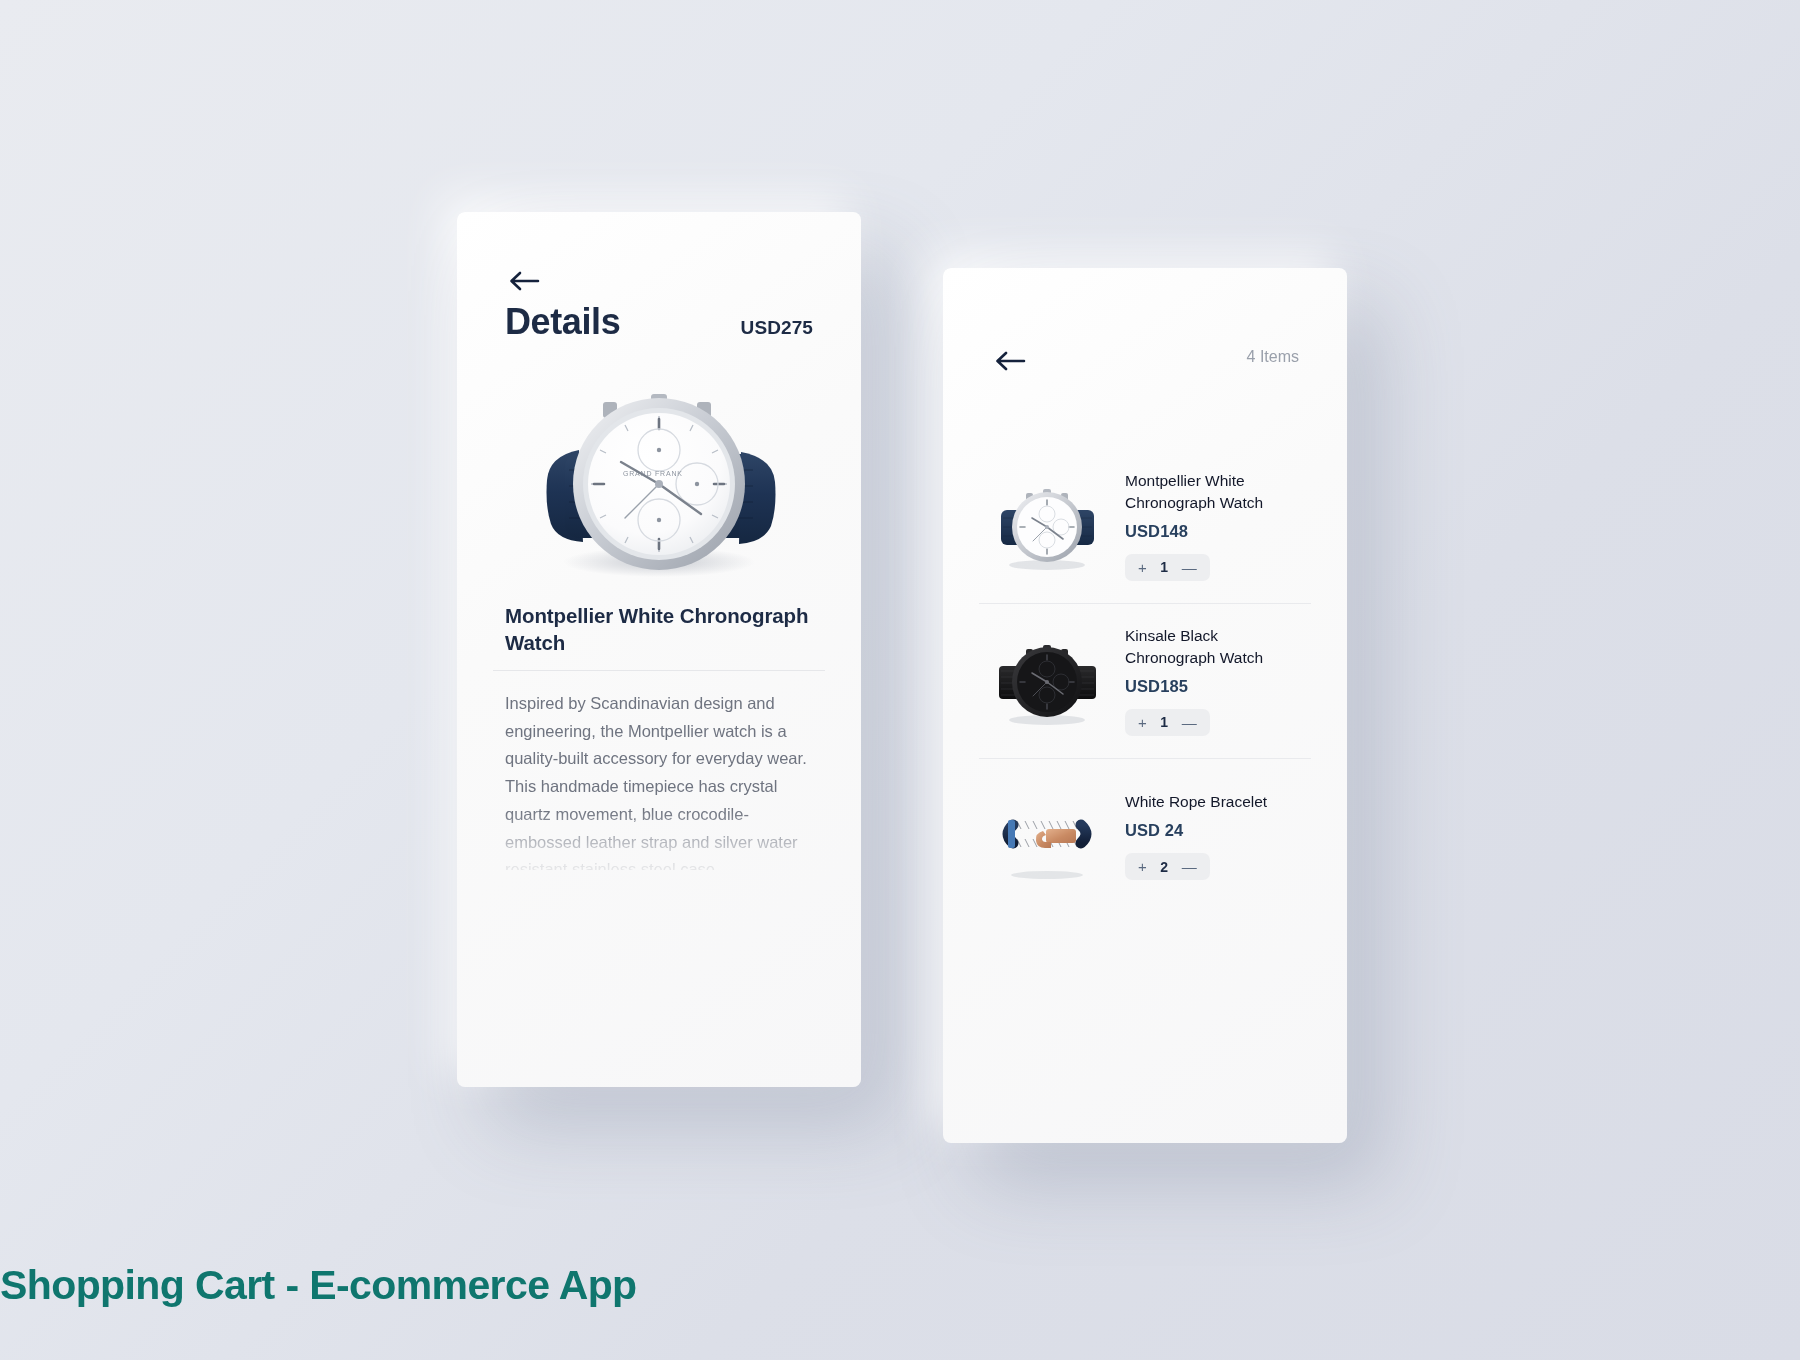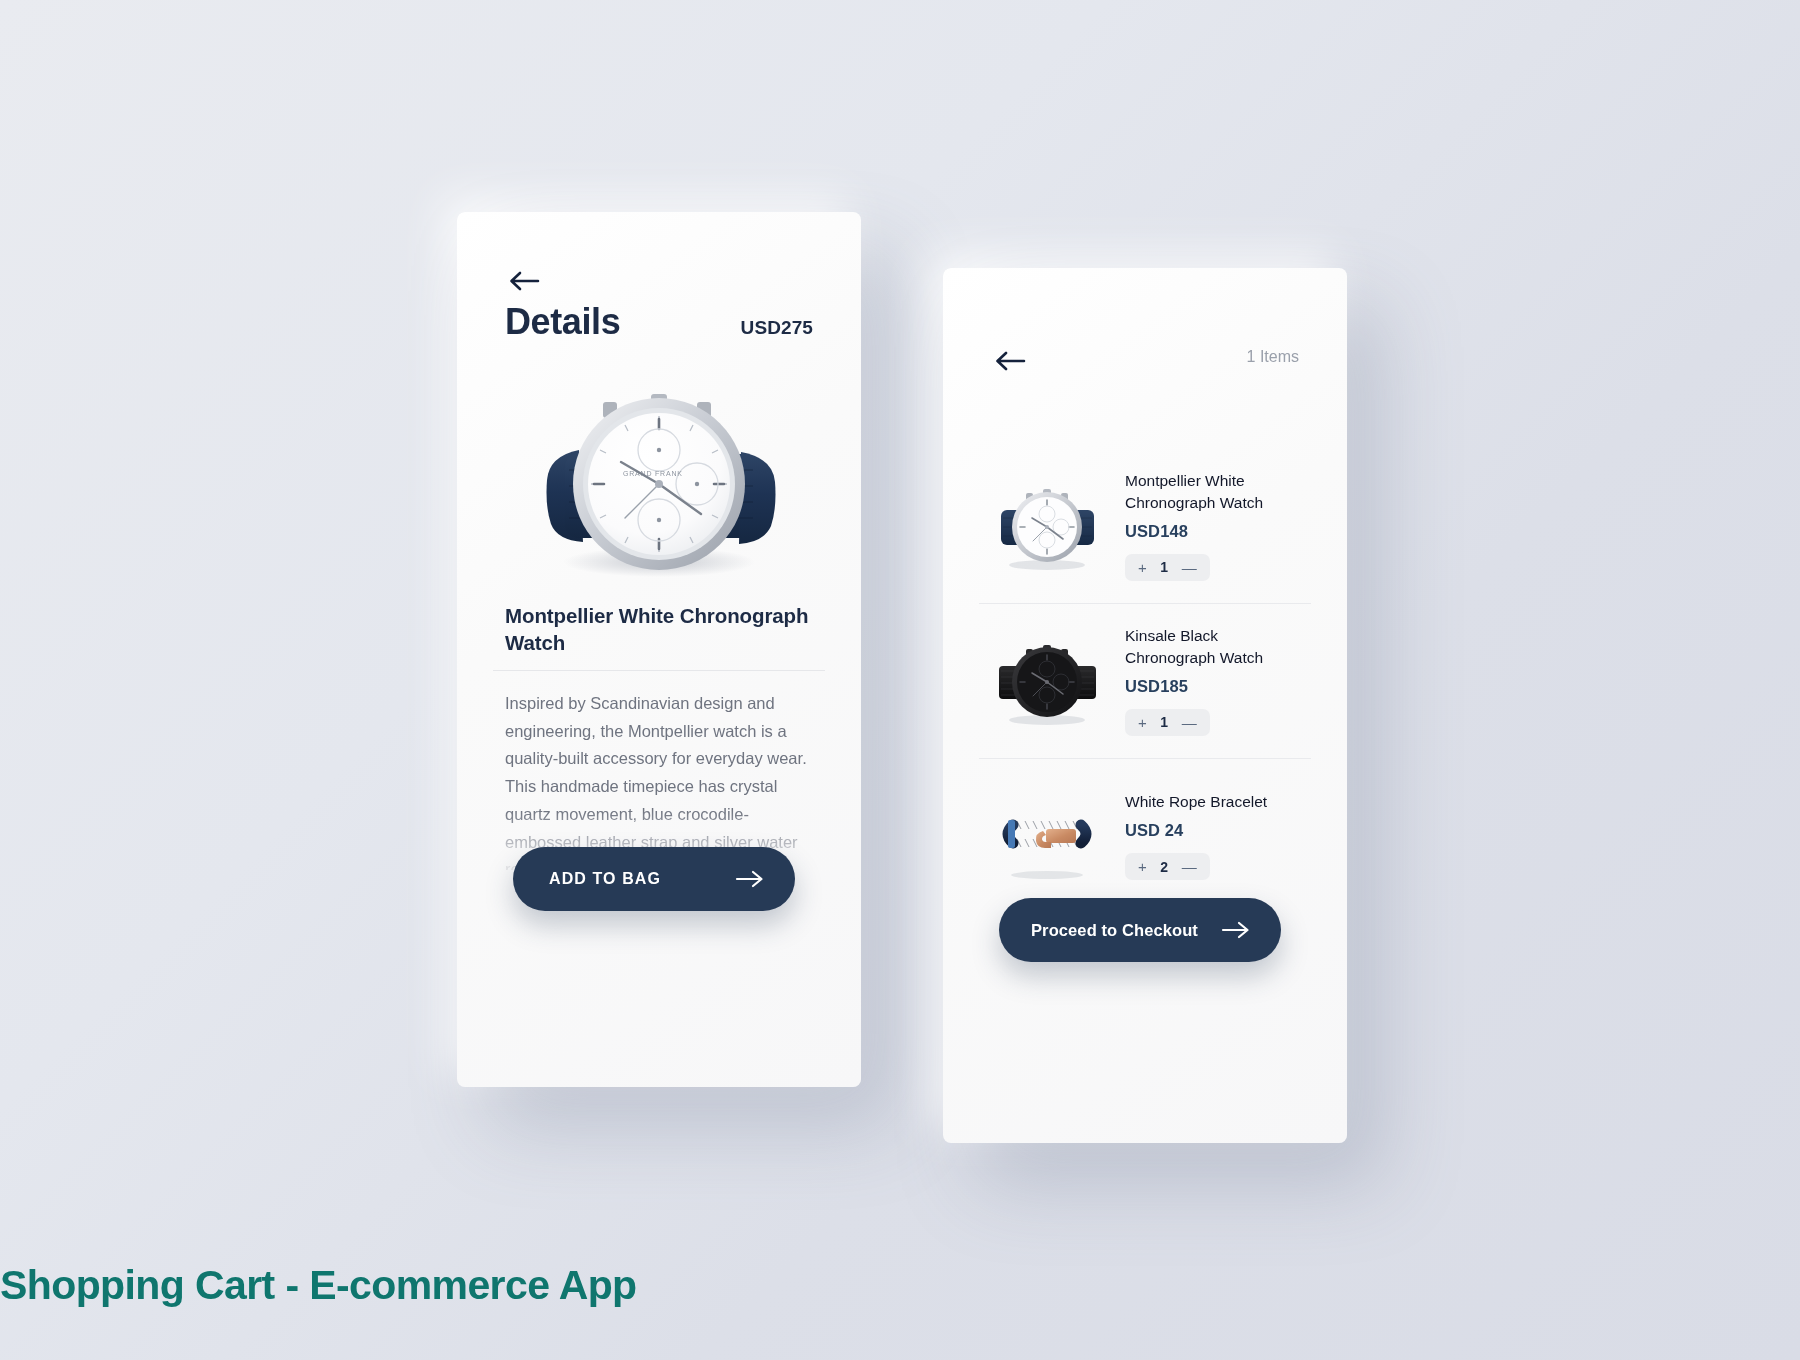--- a/index.html
+++ b/index.html
@@ -387,41 +387,33 @@
         </svg>
       </div>
 
       <div class="product-title">Montpellier White Chronograph Watch</div>
       <div class="title-rule"></div>
 
       <div class="desc-wrap">
         <div class="desc-text">Inspired by Scandinavian design and engineering, the Montpellier watch is a quality-built accessory for everyday wear. This handmade timepiece has crystal quartz movement, blue crocodile-embossed leather strap and silver water resistant stainless steel case.</div>
       </div>
 
-      <div class="cta cta-bag">
-        <span class="cta-label">ADD TO BAG</span>
-        <span class="arrow-right">
-          <svg viewBox="0 0 30 20" width="30" height="20">
-            <path d="M2 10 H26 M18 3 L26.5 10 L18 17" fill="none" stroke="#ffffff" stroke-width="2.2" stroke-linecap="round" stroke-linejoin="round"></path>
-          </svg>
-        </span>
-      </div>
 
     </div>
   </div>
 
   <div class="phone phone-cart">
 
     <div class="back-arrow cart-back">
       <svg viewBox="0 0 34 26" width="34" height="26">
         <path d="M31 13 H5 M13 5 L4.5 13 L13 21" fill="none" stroke="#15223c" stroke-width="2.6" stroke-linecap="round" stroke-linejoin="round"></path>
       </svg>
     </div>
 
-    <div class="cart-items-count">1 Items</div>
+    <div class="cart-items-count">4 Items</div>
 
 
     <div class="cart-list">
 
       <div class="cart-row">
         <div class="thumb">
           <svg viewBox="0 0 112 98" width="112" height="98">
             <defs>
               <linearGradient id="t1strap" x1="0" y1="0" x2="0" y2="1">
                 <stop offset="0%" stop-color="#2e4566"></stop>
@@ -554,26 +546,18 @@
           <div class="stepper">
             <span class="step-btn">+</span>
             <span class="step-qty">2</span>
             <span class="step-btn">—</span>
           </div>
         </div>
       </div>
 
     </div>
 
-    <div class="cta cta-checkout">
-      <span class="cta-label">Proceed to Checkout</span>
-      <span class="arrow-right">
-        <svg viewBox="0 0 30 20" width="30" height="20">
-          <path d="M2 10 H26 M18 3 L26.5 10 L18 17" fill="none" stroke="#ffffff" stroke-width="2.2" stroke-linecap="round" stroke-linejoin="round"></path>
-        </svg>
-      </span>
-    </div>
 
   </div>
 
   <div class="caption">Shopping Cart - E-commerce App</div>
 
 </div>
 
 </body></html>

